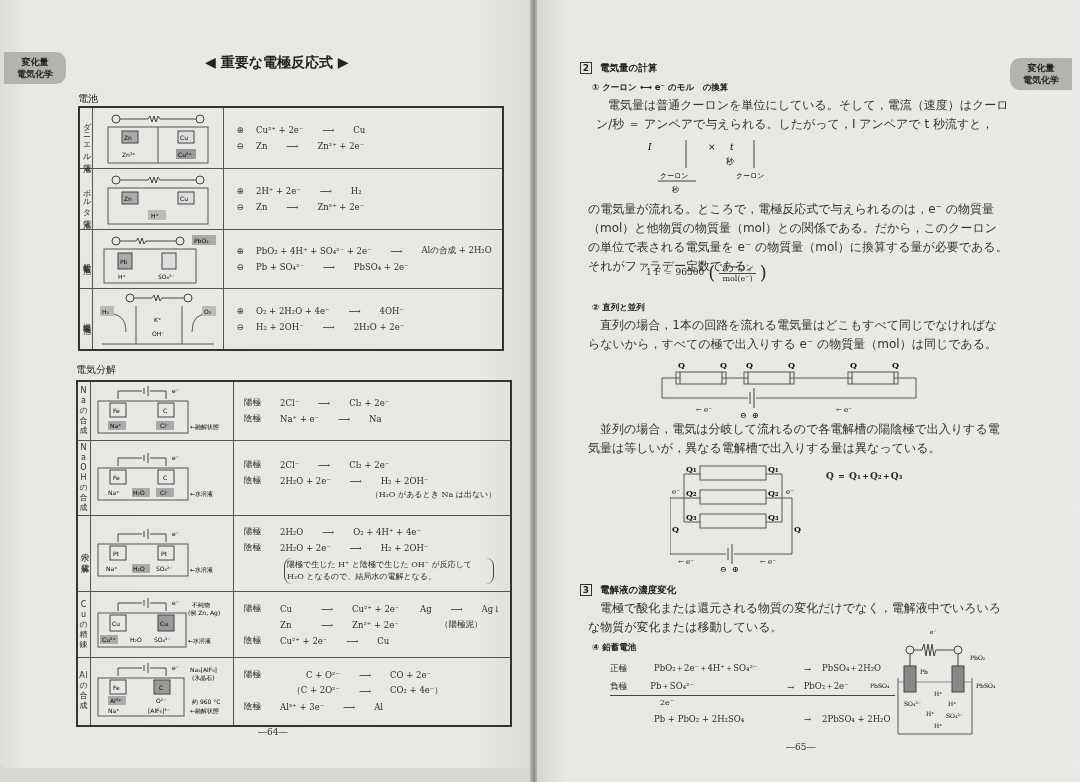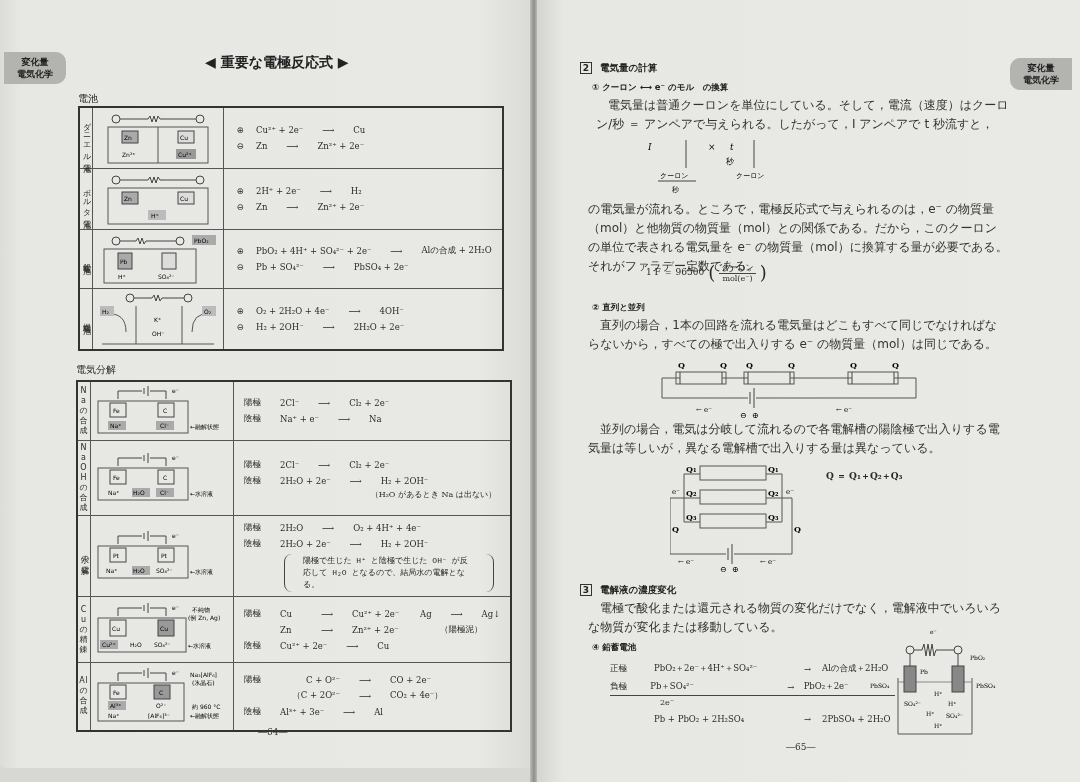--- a/index.html
+++ b/index.html
@@ -22,21 +22,21 @@
   table.rx td { border: 1px solid #555; vertical-align: middle; }
   td.vlabel { width: 16px; text-align: center; font-family: "DejaVu Sans", sans-serif; font-size: 8px; line-height: 10px; padding: 2px 1px; writing-mode: vertical-rl; text-orientation: upright; letter-spacing: 1px; }
   td.vlabel.mixed { writing-mode: horizontal-tb; width: 16px; word-break: break-all; margin-top: 21px; }
   td.diagram { width: 130px; padding: 3px; }
   td.eq { padding: 4px 10px; }
   .eq-line { display: flex; gap: 10px; align-items: center; height: 16px; white-space: nowrap; }
   .eq-line .sign { width: 12px; text-align: center; font-family: "DejaVu Sans", sans-serif; }
   .eq-line .pole { width: 26px; font-family: "DejaVu Sans", sans-serif; }
   .eq-line .arrow { width: 30px; text-align: center; }
   .eq-note { font-size: 8px; text-align: right; padding-right: 4px; }
-  .eq-paren { font-size: 8px; border-left: 1px solid #444; border-right: 1px solid #444; border-radius: 8px; padding: 1px 18px; margin: 2px 0 0 40px; width: 210px; line-height: 12px; font-family: Liberation Mono, monospace; }
+  .eq-paren { font-size: 8px; border-left: 1px solid #444; border-right: 1px solid #444; border-radius: 8px; padding: 1px 2px; margin: 2px 0 0 40px; width: 210px; line-height: 12px; }
 
   .cell-svg { display: block; }
   .mini { font-size: 6px; font-family: "DejaVu Sans", sans-serif; }
 
   .page-num { position: absolute; font-size: 9px; color: #333; }
 
   .r-head { position: absolute; font-family: "DejaVu Sans", sans-serif; font-weight: bold; font-size: 9.5px; color: #222; }
   .r-head .box { display: inline-block; border: 1px solid #333; width: 12px; height: 12px; text-align: center; line-height: 11px; font-size: 9px; margin-right: 8px; }
   .r-sub { position: absolute; font-family: "DejaVu Sans", sans-serif; font-weight: bold; font-size: 8.5px; color: #222; }
   .r-para { position: absolute; font-family: "DejaVu Sans", sans-serif; font-size: 12px; line-height: 19px; color: #333; width: 420px; text-indent: 12px; }
@@ -517,21 +517,21 @@
   <span class="box">3</span><span>電解液の濃度変化</span>
 </div>
 <div class="r-para" style="left:588px;top:599px;">電極で酸化または還元される物質の変化だけでなく，電解液中でいろいろな物質が変化または移動している。</div>
 <div class="r-sub" style="left:592px;top:642px;">④ 鉛蓄電池</div>
 
 <div class="lead-tbl" style="left:610px;top:660px;">
   <div class="lead-row">
     <span class="lab">正極</span>
     <span class="lhs">PbO₂＋2e⁻＋4H⁺＋SO₄²⁻</span>
     <span style="width:18px">→</span>
-    <span class="rhs">Alの合成＋2H₂O</span>
+    <span class="rhs">PbSO₄＋2H₂O</span>
   </div>
   <div class="lead-row" style="border-bottom:1.5px solid #444;width:285px;">
     <span class="lab">負極</span>
     <span class="lhs">Pb＋SO₄²⁻</span>
     <span style="width:18px">→</span>
     <span class="rhs">PbO₂＋2e⁻</span>
   </div>
   <div style="padding-left:50px;font-size:8px;height:12px;margin-top:2px;">2e⁻</div>
   <div class="lead-row" style="padding-left:44px;">
     <span style="width:150px">Pb + PbO₂ + 2H₂SO₄</span>

